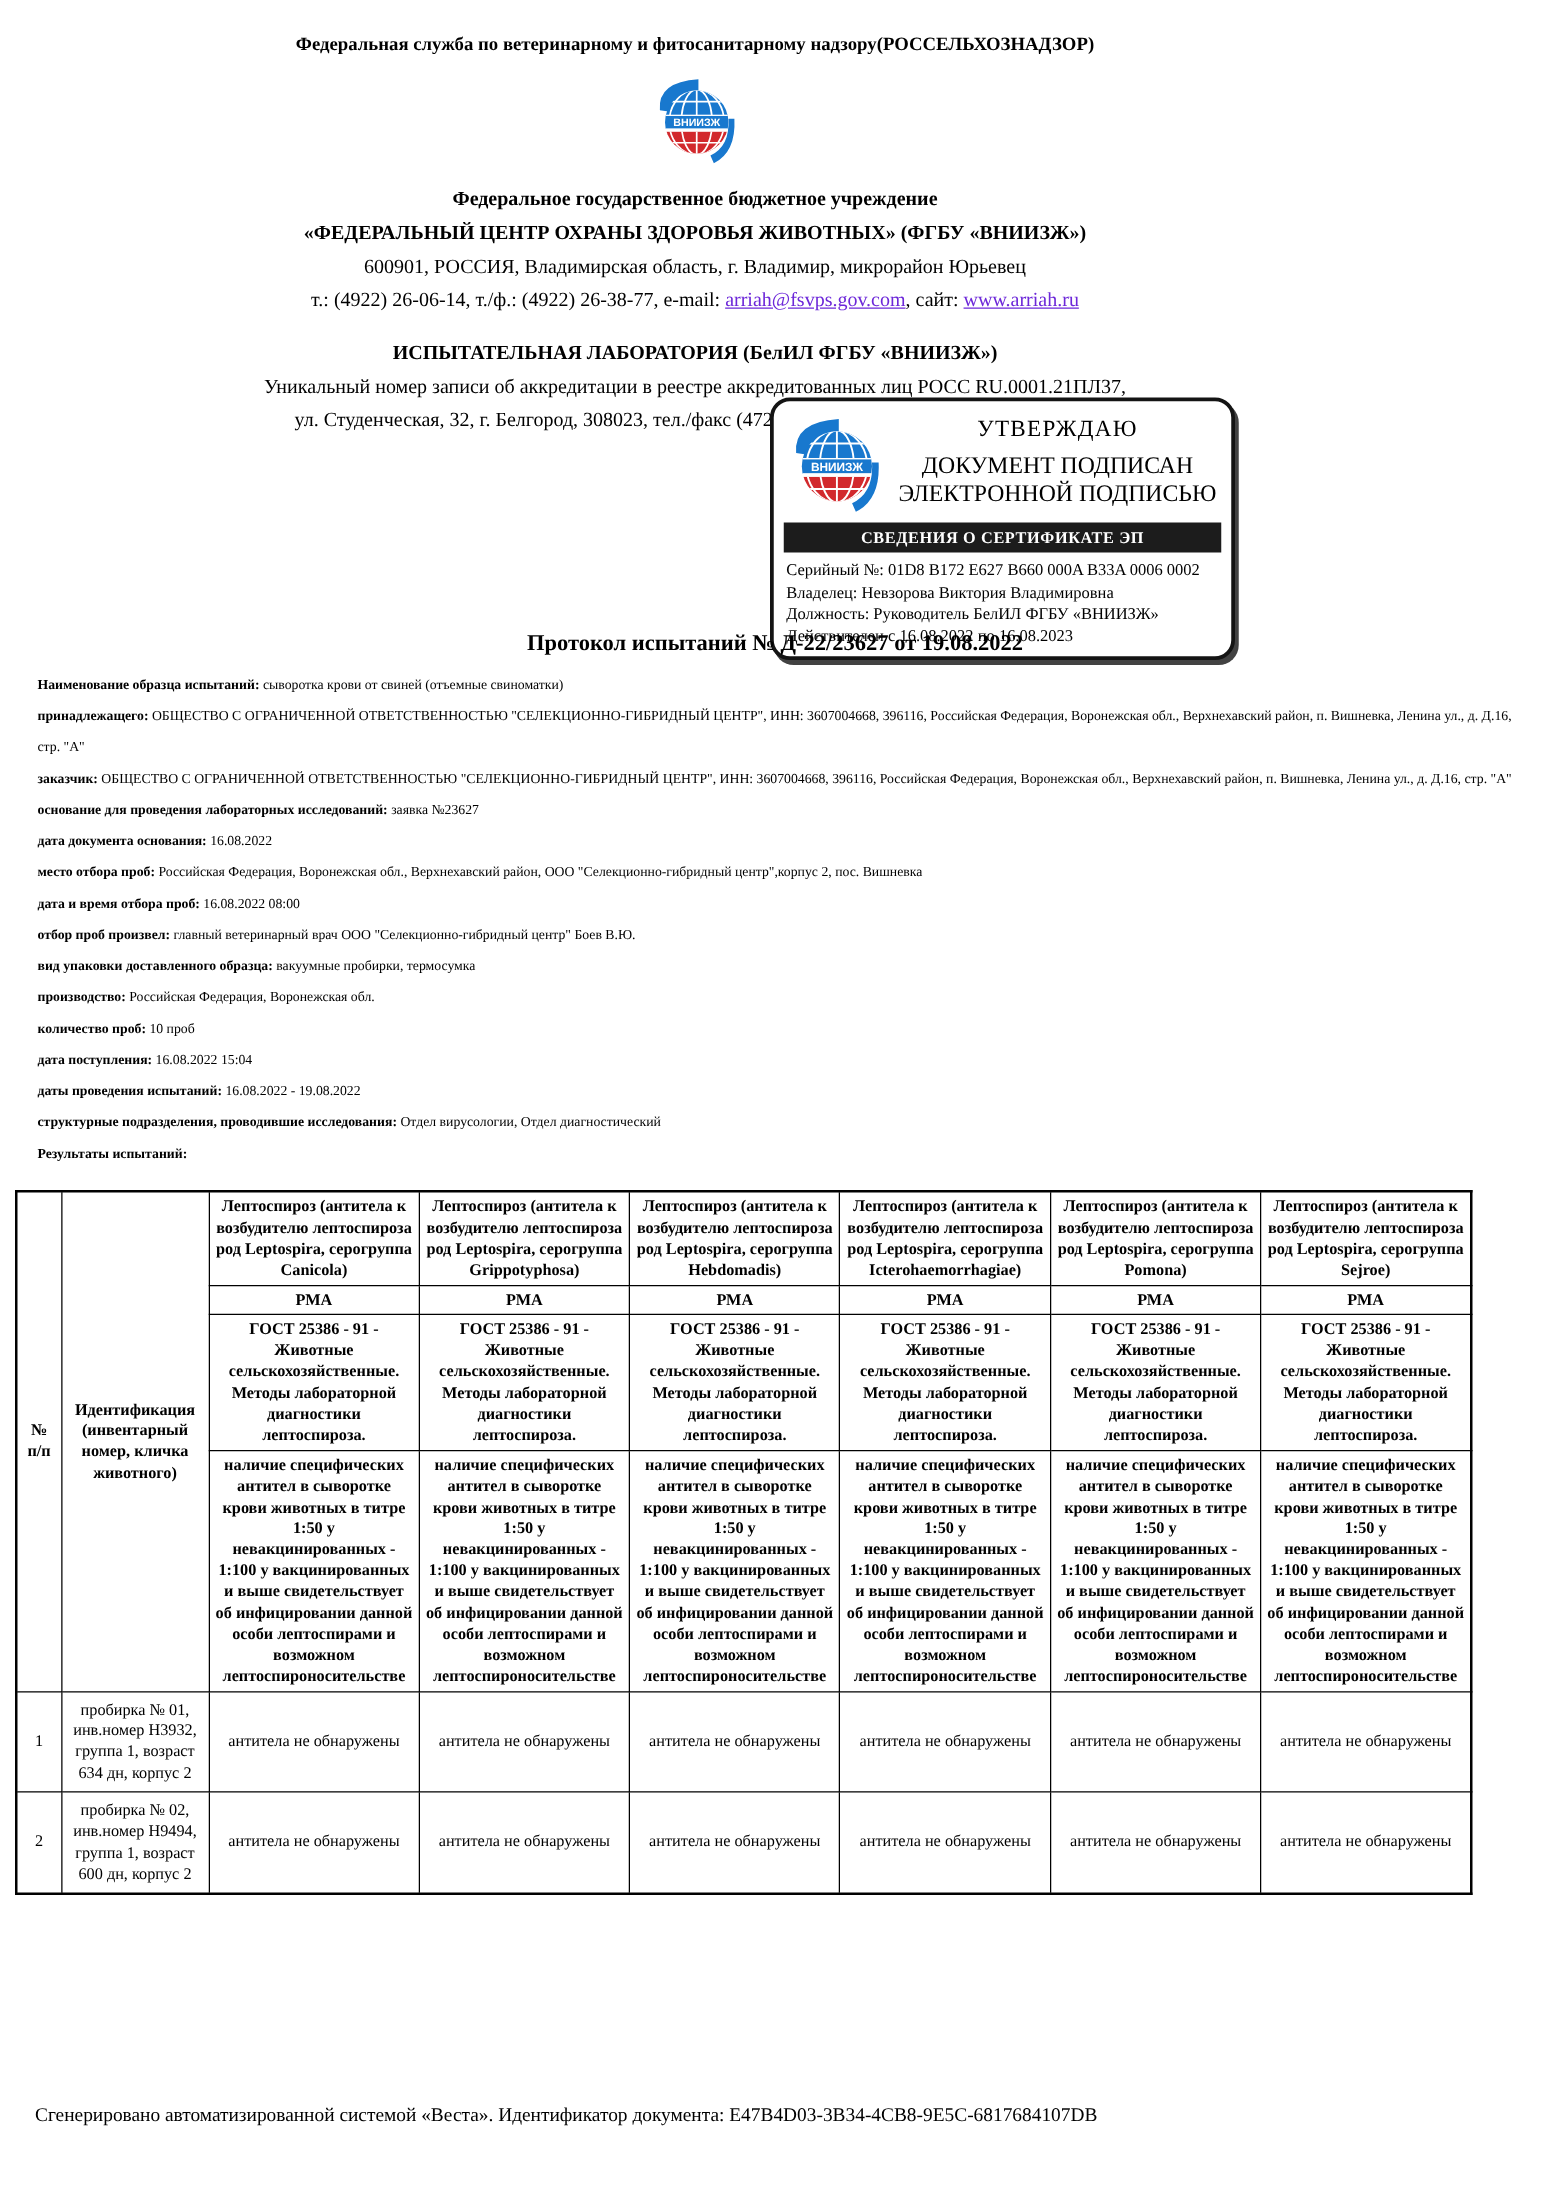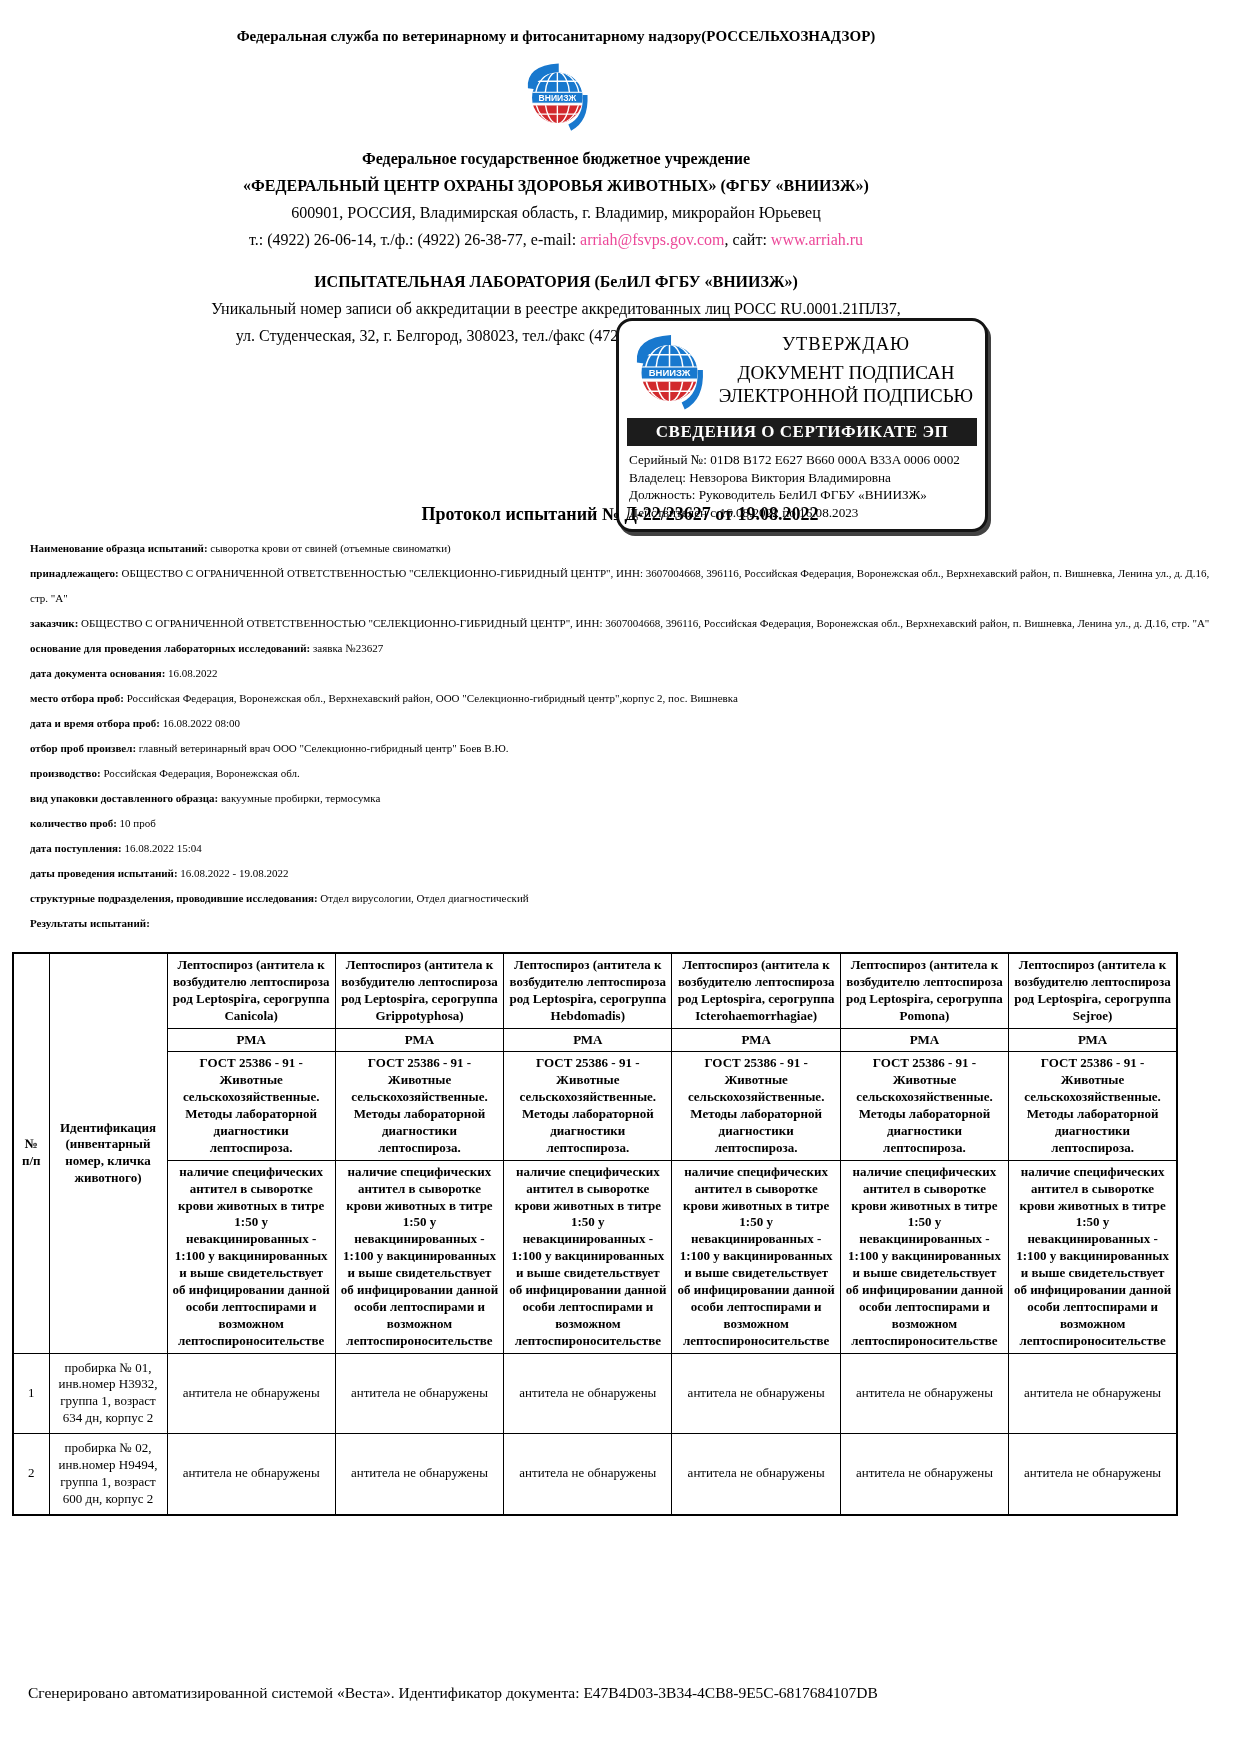--- a/index.html
+++ b/index.html
@@ -7,32 +7,32 @@
         font-family:"Liberation Serif", serif;overflow:hidden;}
 
   
   .head{width:1056px;margin-left:28px;text-align:center;}
   .agency{padding-top:28px;font-weight:bold;font-size:15px;}
   .logo-wrap{margin-top:8px;}
   .logo-main{width:74px;height:84px;}
   .h-line{font-size:16px;margin-top:9px;}
   .h-bold{font-weight:bold;}
   .lab-title{margin-top:24px;}
-  a.doclink{color:#ec4899;cursor:pointer;}
+  a.doclink{color:#6d28d9;text-decoration:underline;cursor:pointer;}
 
   
   .stamp{position:absolute;left:616px;top:318px;width:372px;background:#fff;
          border:3.5px solid #141414;border-radius:16px;box-shadow:3px 4px 0 rgba(45,45,45,.9);
          padding:5px 8px 8px;box-sizing:border-box;}
   .stamp-top{display:flex;align-items:center;gap:6px;}
   .stamp-logo{width:82px;height:88px;flex:0 0 auto;}
   .stamp-head{flex:1;text-align:center;line-height:1.22;}
   .approve{font-size:18.5px;letter-spacing:1px;margin-bottom:5px;}
   .signed{font-size:19px;}
-  .stamp-bar{background:#1c1c1c;color:#fff;text-align:center;font-size:17px;font-weight:bold;
+  .stamp-bar{background:#1c1c1c;color:#fff;text-align:center;font-size:13px;font-weight:bold;
              letter-spacing:.5px;padding:4px 2px;margin-top:4px;}
   .stamp-lines{font-size:13.2px;line-height:17.5px;margin-top:5px;padding-left:2px;}
 
   
   .main{position:absolute;top:504px;left:0;width:100%;}
   .doc-title{text-align:center;font-weight:bold;font-size:18px;}
   .details{width:1180px;margin:11px 0 0 30px;font-size:11px;line-height:25px;}
   .dl{font-weight:bold;}
 
   
@@ -162,22 +162,22 @@
     <div class="doc-title">Протокол испытаний № Д-22/23627 от 19.08.2022</div>
     <div class="details">
         <div class="detail"><span class="dl">Наименование образца испытаний:</span> <span class="dv">сыворотка крови от свиней (отъемные свиноматки)</span></div>
         <div class="detail"><span class="dl">принадлежащего:</span> <span class="dv">ОБЩЕСТВО С ОГРАНИЧЕННОЙ ОТВЕТСТВЕННОСТЬЮ "СЕЛЕКЦИОННО-ГИБРИДНЫЙ ЦЕНТР", ИНН: 3607004668, 396116, Российская Федерация, Воронежская обл., Верхнехавский район, п. Вишневка, Ленина ул., д. Д.16, стр. "А"</span></div>
         <div class="detail"><span class="dl">заказчик:</span> <span class="dv">ОБЩЕСТВО С ОГРАНИЧЕННОЙ ОТВЕТСТВЕННОСТЬЮ "СЕЛЕКЦИОННО-ГИБРИДНЫЙ ЦЕНТР", ИНН: 3607004668, 396116, Российская Федерация, Воронежская обл., Верхнехавский район, п. Вишневка, Ленина ул., д. Д.16, стр. "А"</span></div>
         <div class="detail"><span class="dl">основание для проведения лабораторных исследований:</span> <span class="dv">заявка №23627</span></div>
         <div class="detail"><span class="dl">дата документа основания:</span> <span class="dv">16.08.2022</span></div>
         <div class="detail"><span class="dl">место отбора проб:</span> <span class="dv">Российская Федерация, Воронежская обл., Верхнехавский район, ООО "Селекционно-гибридный центр",корпус 2, пос. Вишневка</span></div>
         <div class="detail"><span class="dl">дата и время отбора проб:</span> <span class="dv">16.08.2022 08:00</span></div>
         <div class="detail"><span class="dl">отбор проб произвел:</span> <span class="dv">главный ветеринарный врач ООО "Селекционно-гибридный центр" Боев В.Ю.</span></div>
+        <div class="detail"><span class="dl">вид упаковки доставленного образца:</span> <span class="dv">вакуумные пробирки, термосумка</span></div>
         <div class="detail"><span class="dl">производство:</span> <span class="dv">Российская Федерация, Воронежская обл.</span></div>
-        <div class="detail"><span class="dl">вид упаковки доставленного образца:</span> <span class="dv">вакуумные пробирки, термосумка</span></div>
         <div class="detail"><span class="dl">количество проб:</span> <span class="dv">10 проб</span></div>
         <div class="detail"><span class="dl">дата поступления:</span> <span class="dv">16.08.2022 15:04</span></div>
         <div class="detail"><span class="dl">даты проведения испытаний:</span> <span class="dv">16.08.2022 - 19.08.2022</span></div>
         <div class="detail"><span class="dl">структурные подразделения, проводившие исследования:</span> <span class="dv">Отдел вирусологии, Отдел диагностический</span></div>
         <div class="detail"><span class="dl">Результаты испытаний:</span></div>
       </div>
     <table class="results-table">
         <colgroup>
           <col style="width: 36px;">
           <col style="width: 118px;">

